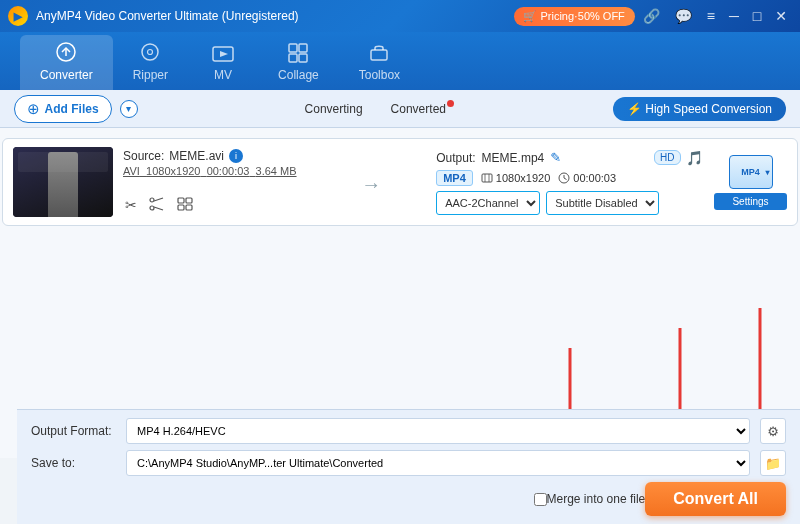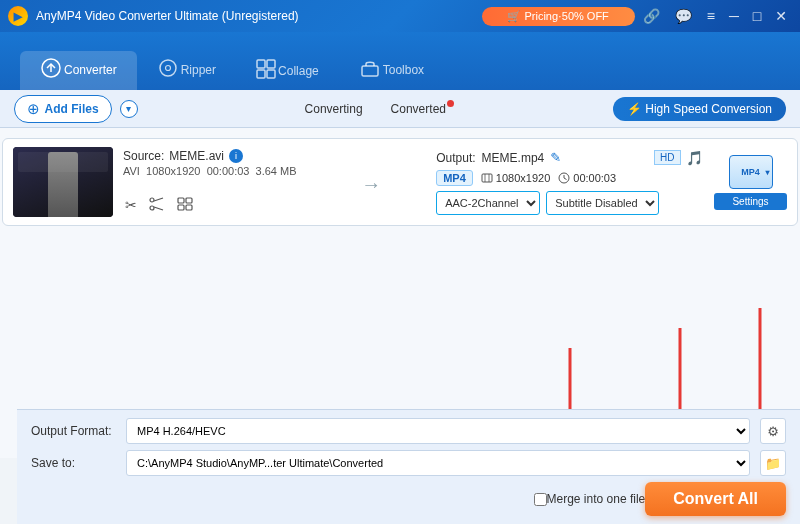--- a/index.html
+++ b/index.html
@@ -21,38 +21,38 @@
       display: flex; align-items: center; justify-content: center;
       font-size: 10px; font-weight: bold; color: #1565c0;
       margin-right: 8px;
       flex-shrink: 0;
     }
     .titlebar-title { font-size: 12px; flex: 1; }
     .titlebar-actions { display: flex; gap: 4px; align-items: center; }
     .pricing-btn {
       background: linear-gradient(90deg, #ff6b35, #ff8c42);
       color: white; border: none; border-radius: 12px;
-      padding: 3px 26px; font-size: 11px; cursor: pointer;
+      padding: 3px 10px; font-size: 11px; cursor: pointer;
       display: flex; align-items: center; gap: 4px;
     }
     .titlebar-icon-btn {
       color: white; background: none; border: none; cursor: pointer;
       font-size: 14px; padding: 2px 5px; opacity: 0.85;
     }
 
     
     .navbar {
       background: linear-gradient(180deg, #1976d2 0%, #1565c0 100%);
       height: 58px;
       display: flex;
       align-items: flex-end;
       padding: 0 20px;
     }
     .nav-tab {
-      display: flex; flex-direction: row; align-items: center; justify-content: center;
+      display: flex; flex-direction: column; align-items: center; justify-content: center;
       padding: 6px 20px 8px;
       color: rgba(255,255,255,0.75);
       cursor: pointer;
       font-size: 12px;
       gap: 2px;
       min-width: 70px;
     }
     .nav-tab.active {
       background: rgba(255,255,255,0.18);
       border-radius: 6px 6px 0 0;
@@ -163,21 +163,21 @@
     .file-info { flex: 1; }
     .file-source { font-size: 12px; color: #333; margin-bottom: 2px; display: flex; align-items: center; gap: 5px; }
     .info-icon {
       width: 14px; height: 14px;
       background: #1976d2; color: white;
       border-radius: 50%;
       font-size: 9px;
       display: flex; align-items: center; justify-content: center;
       flex-shrink: 0;
     }
-    .file-meta { font-size: 11px; color: #555; margin-bottom: 18px; }
+    .file-meta { font-size: 11px; color: #555; margin-bottom: 18px; text-decoration: underline; }
     .file-tools { display: flex; gap: 8px; align-items: center; }
     .tool-icon-btn {
       background: none; border: none; cursor: pointer;
       font-size: 14px; color: #555; padding: 2px;
     }
 
     .arrow-right {
       font-size: 20px; color: #90a4ae;
       flex-shrink: 0; padding: 0 5px;
     }
@@ -315,20 +315,29 @@
       <span>Converter</span>
     </div>
     <div class="nav-tab">
       <span class="nav-icon">
         <svg width="22" height="22" viewBox="0 0 22 22">
           <circle cx="11" cy="11" r="8" stroke="rgba(255,255,255,0.75)" stroke-width="1.5" fill="none"></circle>
           <circle cx="11" cy="11" r="2.5" stroke="rgba(255,255,255,0.75)" stroke-width="1.2" fill="none"></circle>
         </svg>
       </span>
       <span>Ripper</span>
+    </div>
+    <div class="nav-tab">
+      <span class="nav-icon">
+        <svg width="22" height="18" viewBox="0 0 22 18">
+          <rect x="1" y="2" width="20" height="14" rx="2" stroke="rgba(255,255,255,0.75)" stroke-width="1.5" fill="none"></rect>
+          <path d="M8 6 L16 9 L8 12 Z" fill="rgba(255,255,255,0.75)"></path>
+        </svg>
+      </span>
+      <span>MV</span>
     </div>
     <div class="nav-tab">
       <span class="nav-icon">
         <svg width="20" height="20" viewBox="0 0 20 20">
           <rect x="1" y="1" width="8" height="8" rx="1" stroke="rgba(255,255,255,0.75)" stroke-width="1.5" fill="none"></rect>
           <rect x="11" y="1" width="8" height="8" rx="1" stroke="rgba(255,255,255,0.75)" stroke-width="1.5" fill="none"></rect>
           <rect x="1" y="11" width="8" height="8" rx="1" stroke="rgba(255,255,255,0.75)" stroke-width="1.5" fill="none"></rect>
           <rect x="11" y="11" width="8" height="8" rx="1" stroke="rgba(255,255,255,0.75)" stroke-width="1.5" fill="none"></rect>
         </svg>
       </span>
@@ -406,21 +415,21 @@
         </div>
 
         <div class="arrow-right">→</div>
 
         <div class="output-info">
           <div class="output-source">
             <span>Output:</span>
             <span>MEME.mp4</span>
             <span class="edit-icon">✎</span>
             <span style="flex:1;"></span>
-            <span style="background:#e3f2fd;border:1px solid #90caf9;border-radius:0;padding:1px 5px;font-size:10px;color:#1565c0;">HD</span>
+            <span style="background:#e3f2fd;border:1px solid #90caf9;border-radius:6px;padding:1px 5px;font-size:10px;color:#1565c0;">HD</span>
             <span style="color:#1976d2;font-size:14px;cursor:pointer;">🎵</span>
           </div>
           <div class="output-badges">
             <span class="badge-mp4">MP4</span>
             <span class="badge-res">
               <svg width="12" height="12" viewBox="0 0 12 12">
                   <rect x="1" y="2" width="10" height="8" rx="1" stroke="#555" stroke-width="1" fill="none"></rect>
                   <line x1="4" y1="2" x2="4" y2="10" stroke="#555" stroke-width="0.8"></line>
                   <line x1="8" y1="2" x2="8" y2="10" stroke="#555" stroke-width="0.8"></line>
                 </svg>

